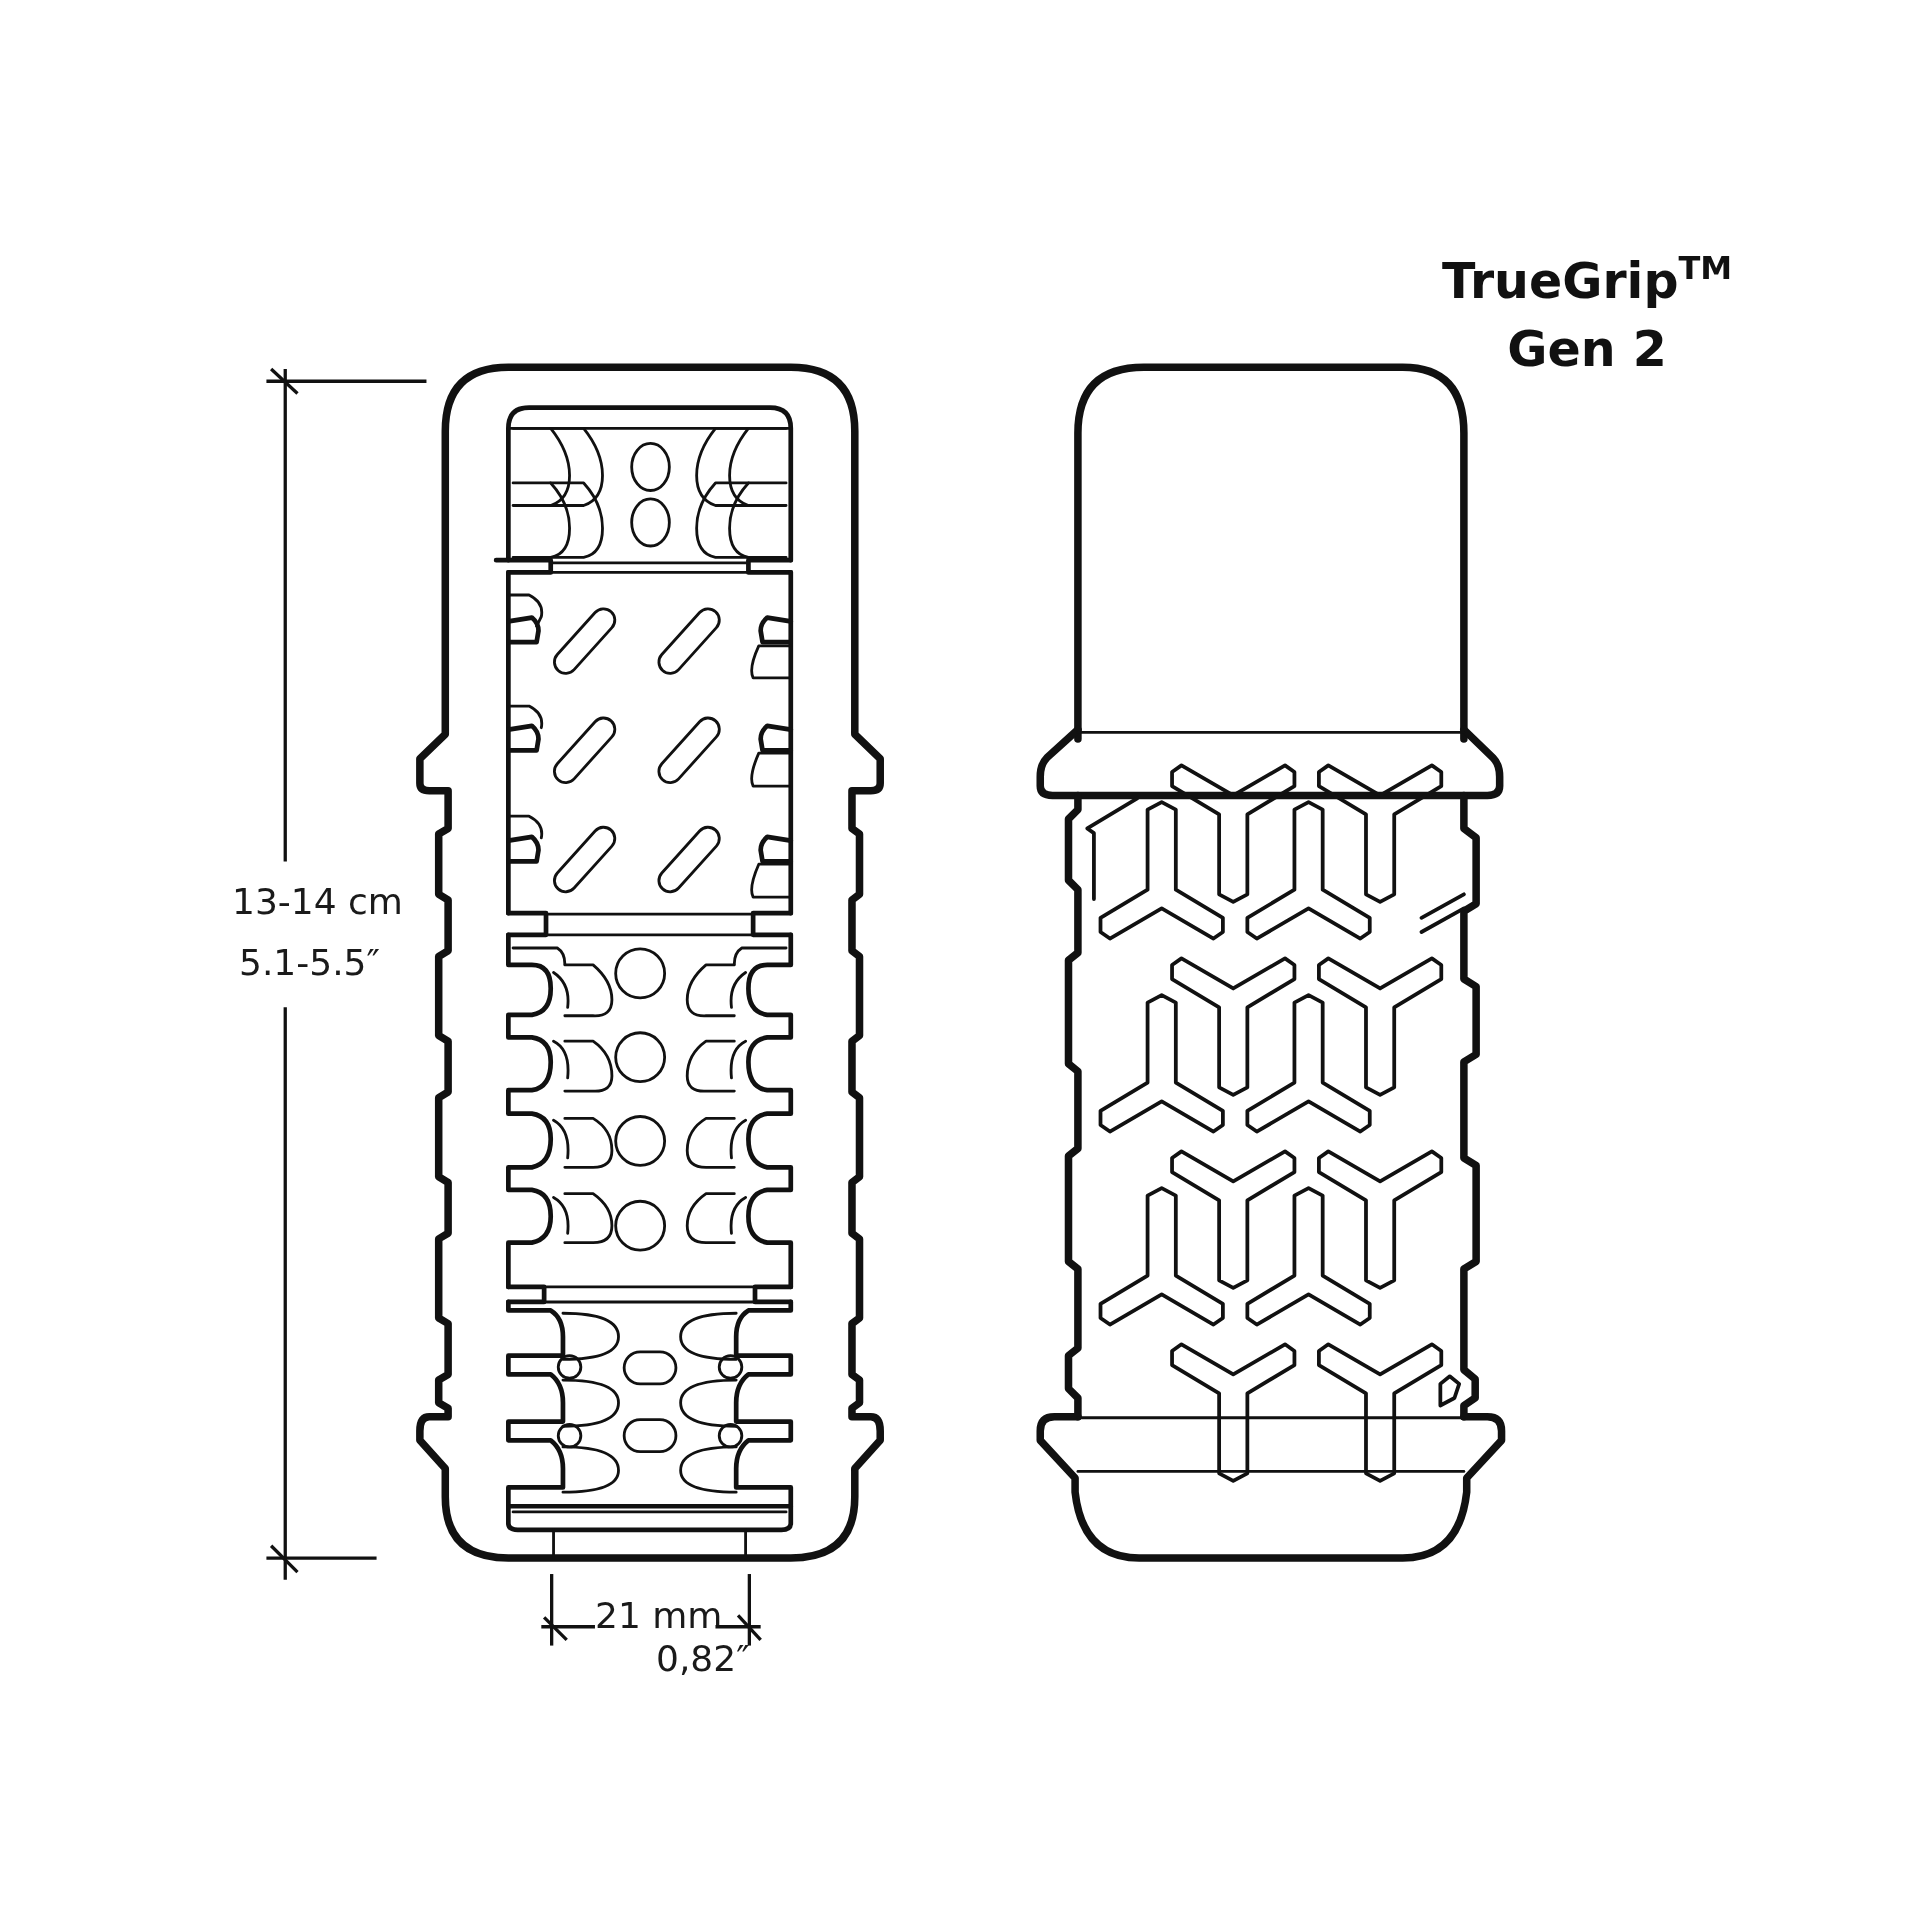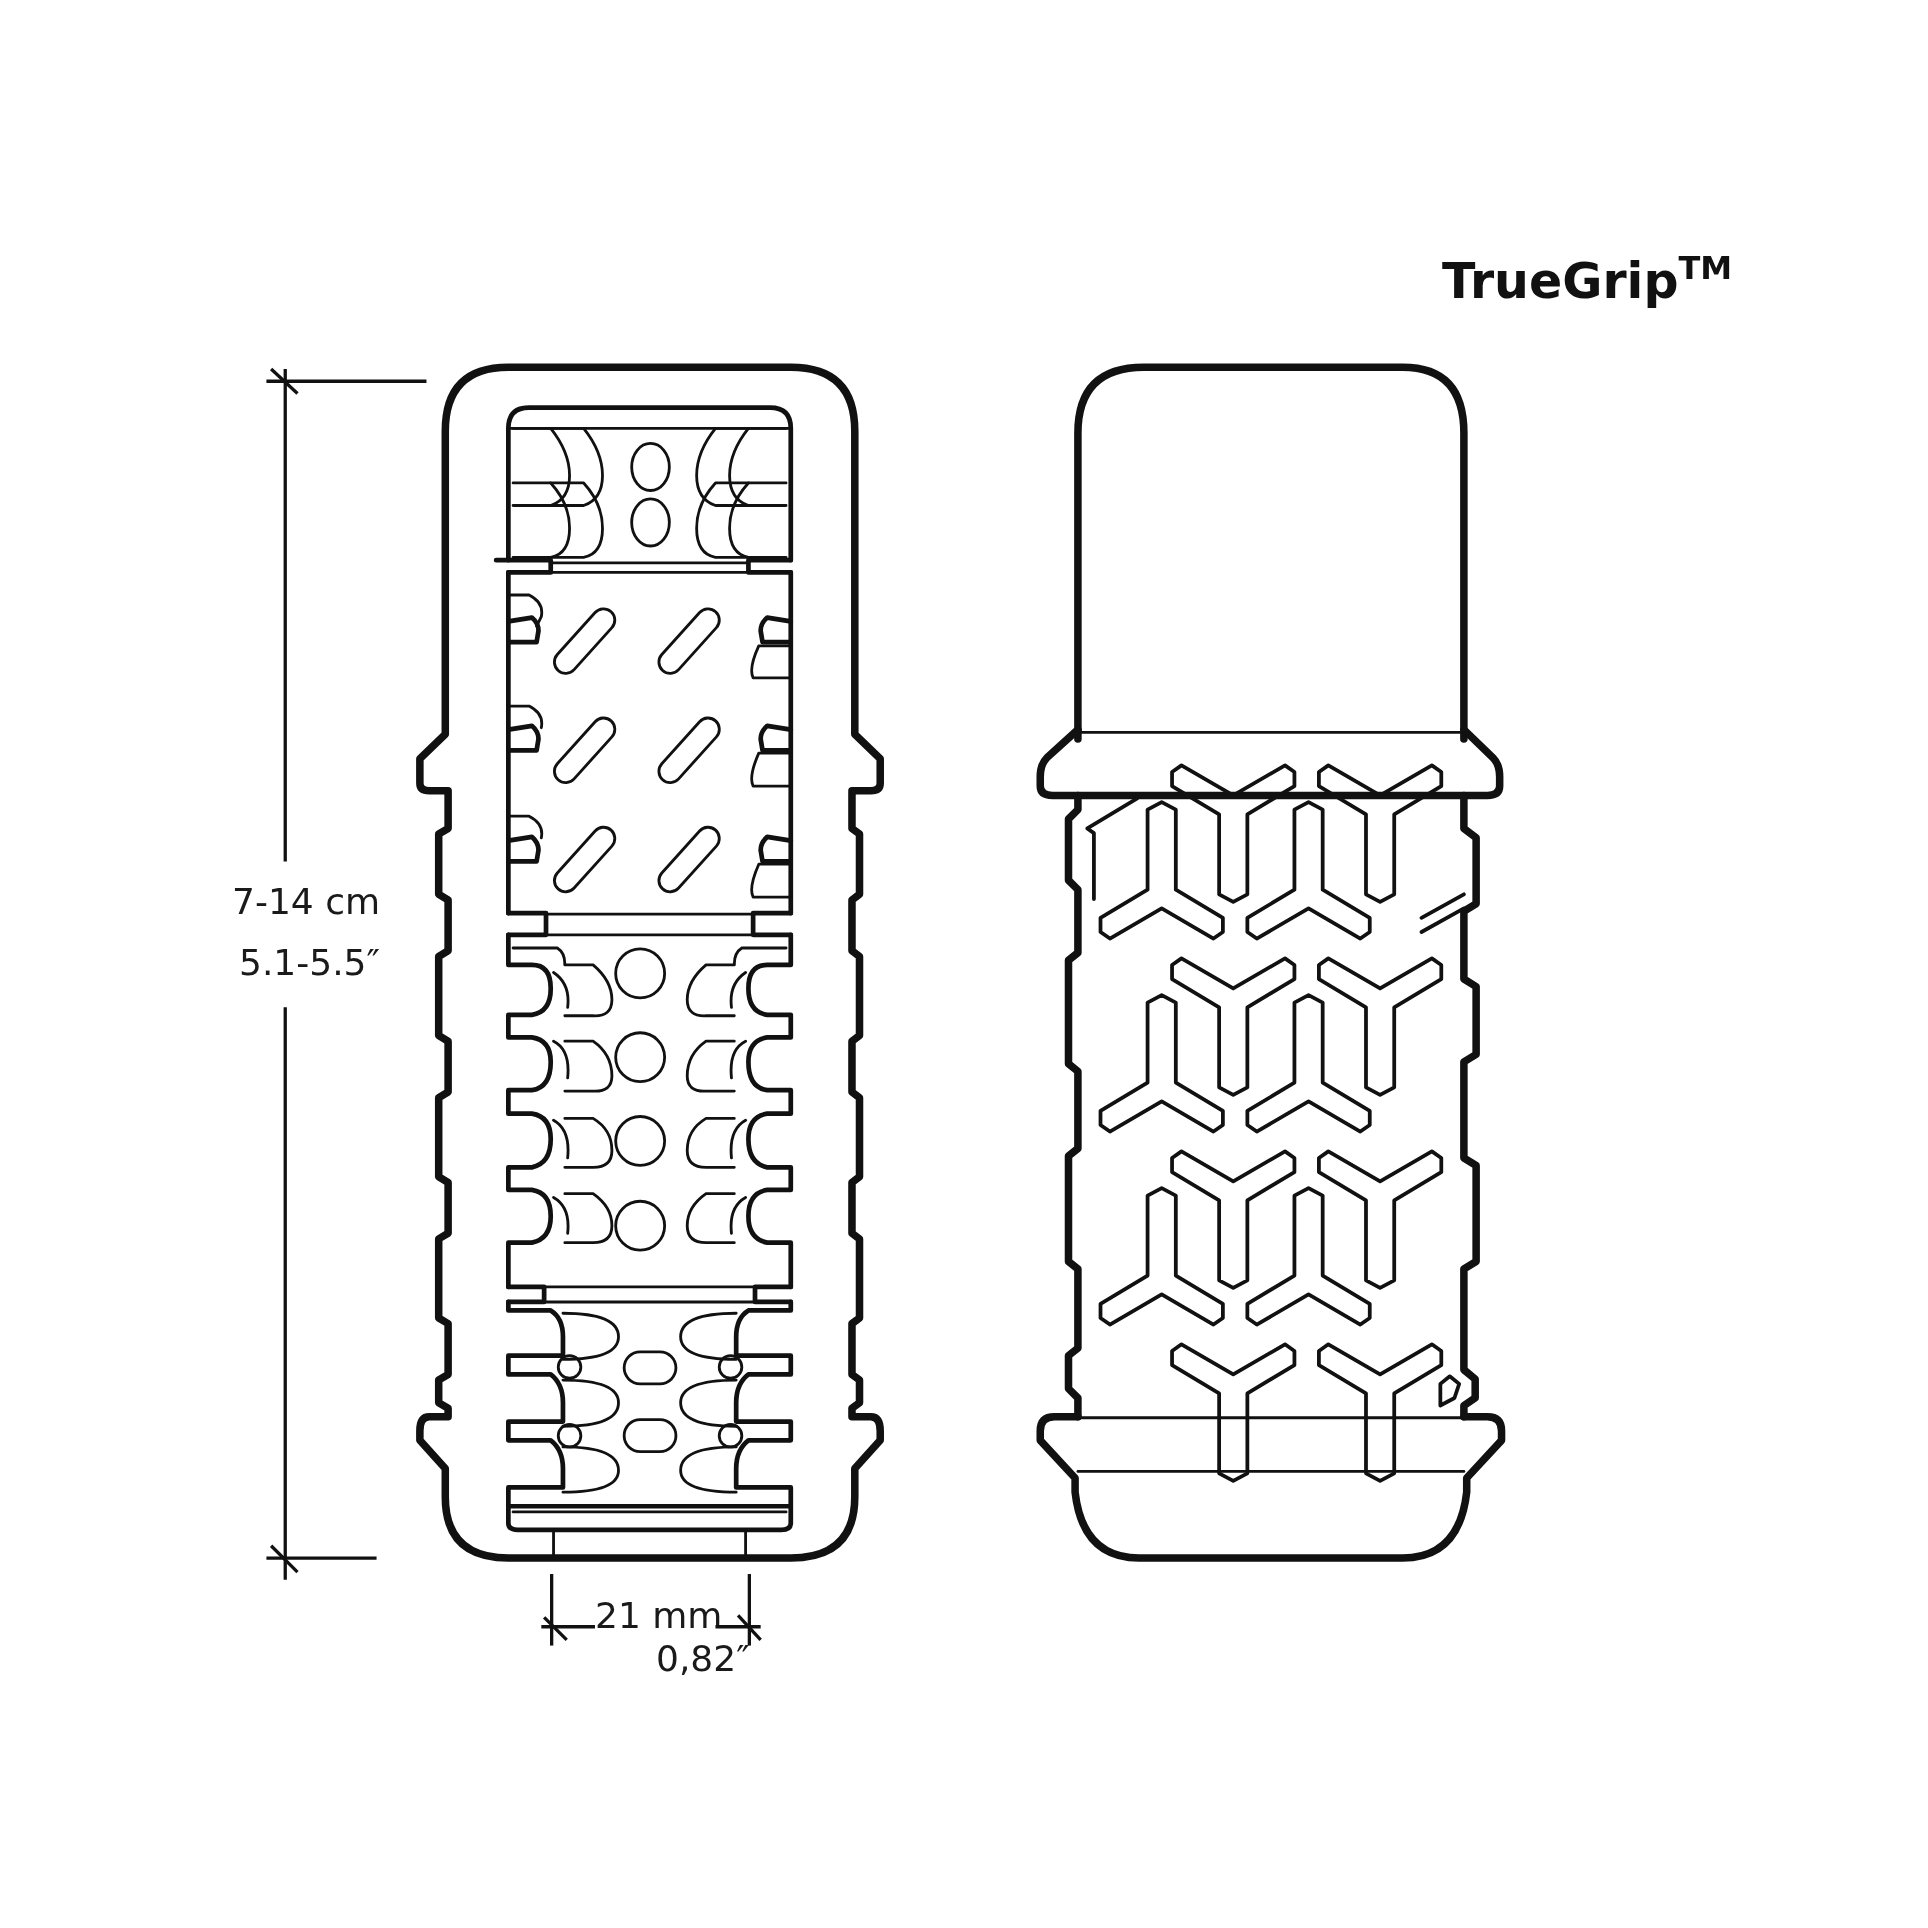--- a/index.html
+++ b/index.html
@@ -13,23 +13,24 @@
   svg .thin { fill: none; stroke: #111; stroke-width: 3; stroke-linejoin: round; stroke-linecap: round; }
   svg .dim { fill: none; stroke: #111; stroke-width: 3.5; }
 </style>
 </head>
 <body>
 
 <div id="stage">
 
   <div class="title">
     <div><span>TrueGrip</span><span class="tm">TM</span></div>
+    <div>Gen 2</div>
   </div>
 
-  <div class="dim-label" style="left:232px; top:881px;">7-14 cm</div>
+  <div class="dim-label" style="left:232px; top:881px;">13-14 cm</div>
   <div class="dim-label" style="left:230px; top:942px;margin-left:9px;">5.1-5.5″</div>
   <div class="dim-label" style="left:595px; top:1578px;margin-top:17px;">21 mm</div>
   <div class="dim-label" style="left:612px; top:1638px;margin-left:44px;">0,82″</div>
 
   <svg width="1928" height="1928" viewBox="0 0 2048 2048" style="position:absolute;left:0;top:0;">
 
     <g>
       <line class="dim" x1="303" y1="392" x2="303" y2="915"></line>
       <line class="dim" x1="303" y1="1070" x2="303" y2="1678"></line>
       <line class="dim" x1="283" y1="405" x2="453" y2="405"></line>

